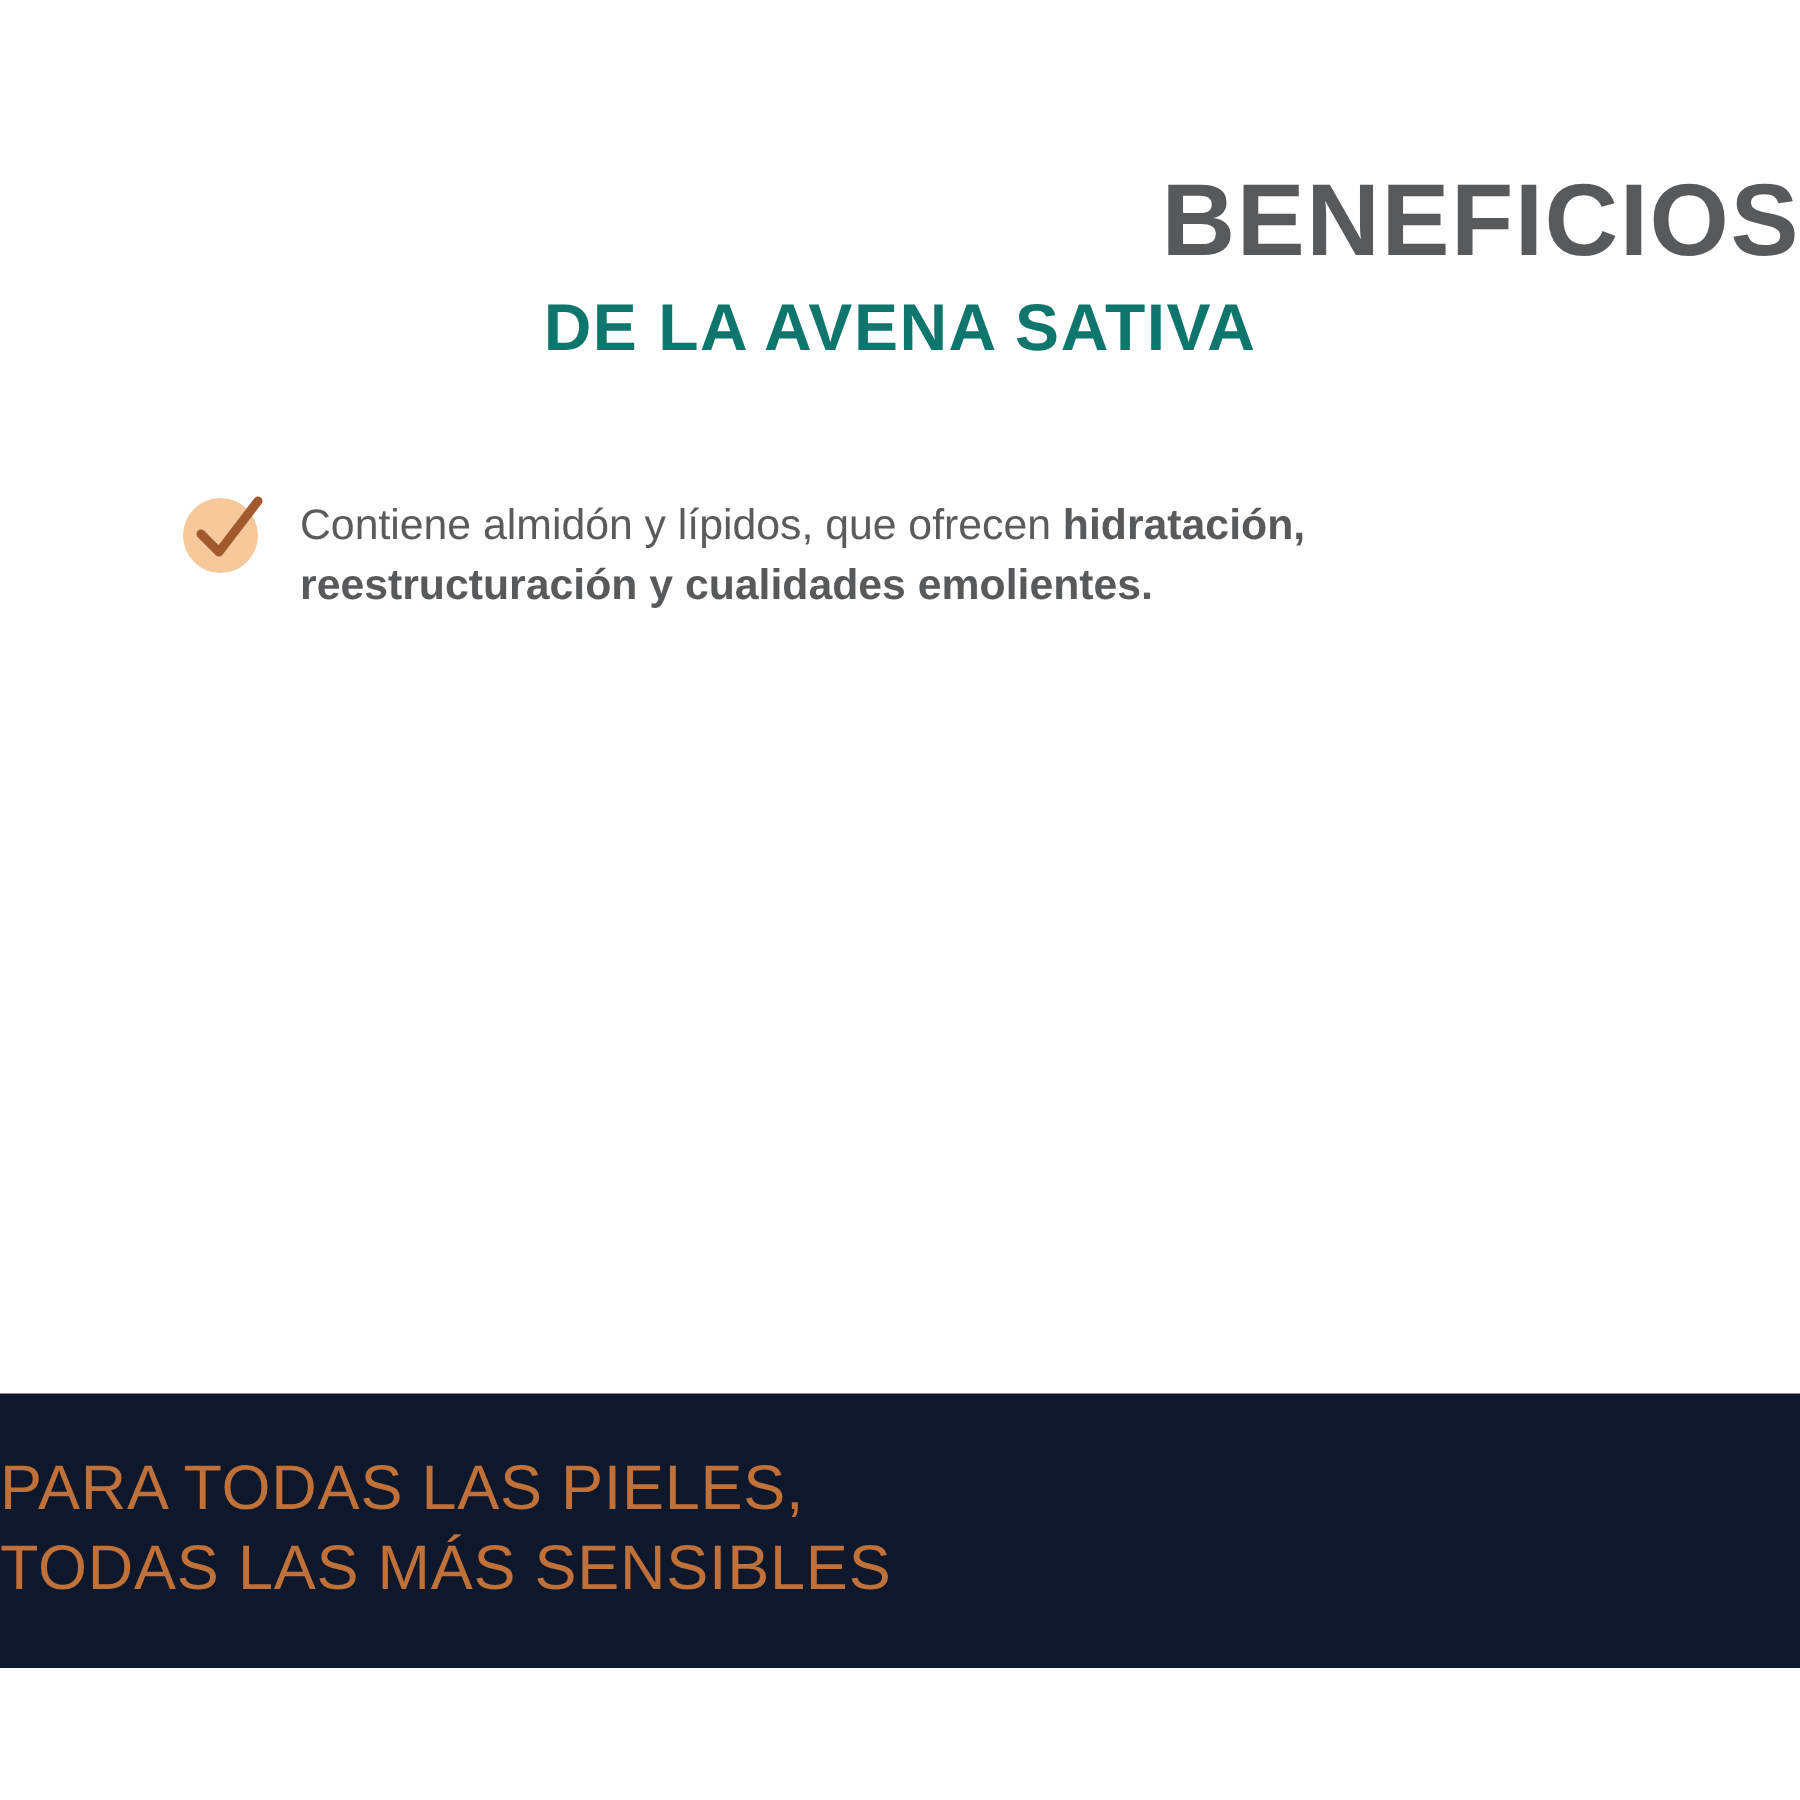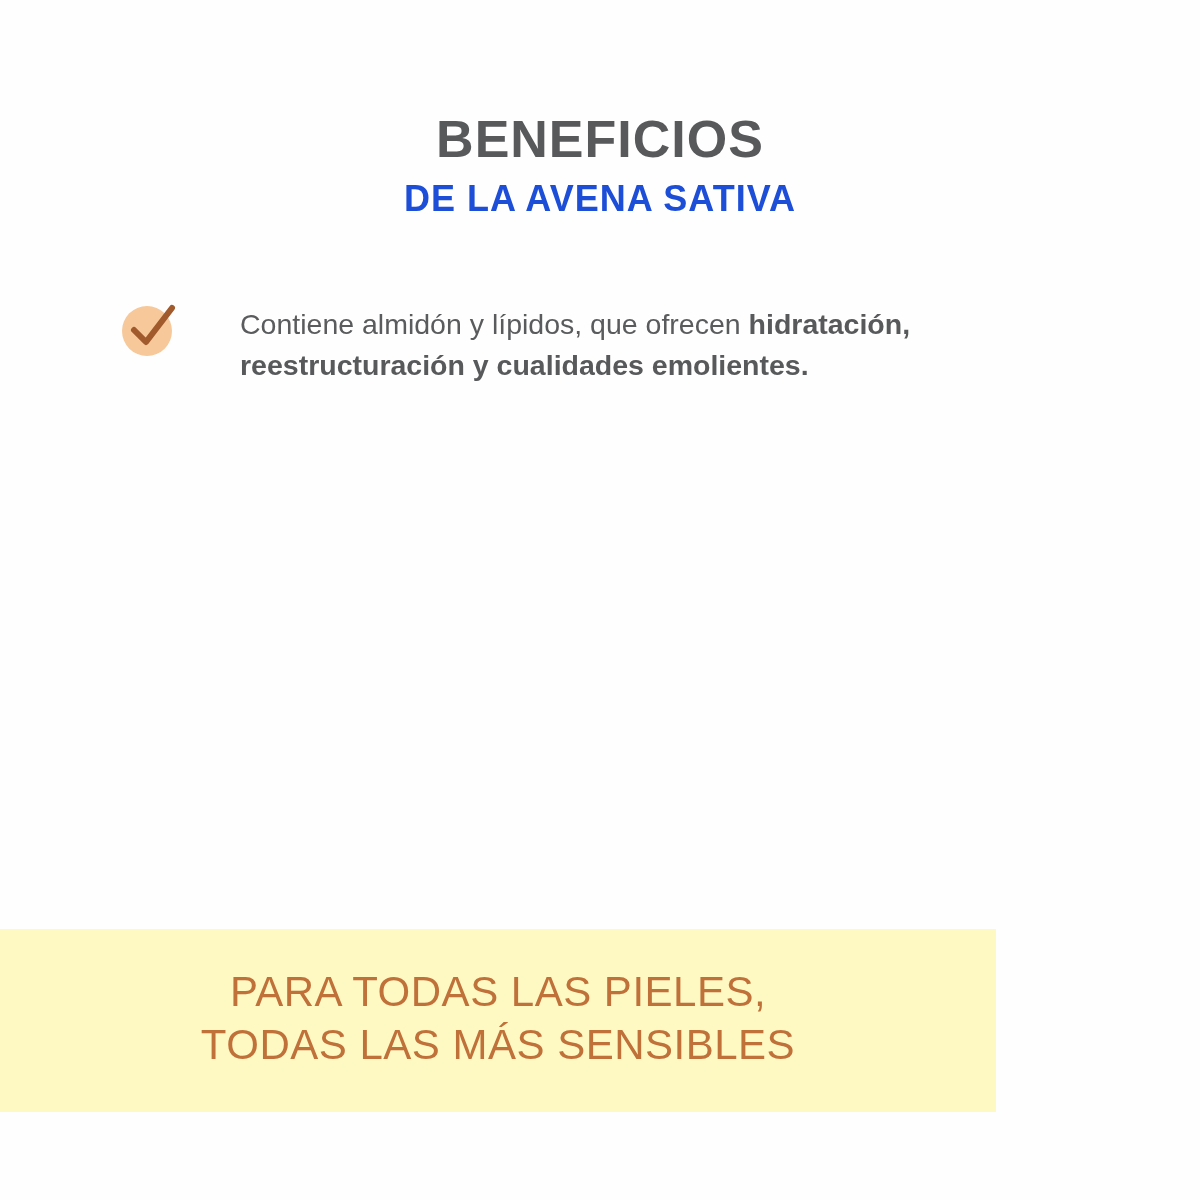--- a/index.html
+++ b/index.html
@@ -23,47 +23,47 @@
     display: flex;
     flex-direction: column;
   }
 
   
   .header {
     padding-top: 112px;
     text-align: center;
   }
   .title-main {
-    font-size: 52px;
+    font-size: 68px;
     font-weight: bold;
     letter-spacing: 1px;
     color: #58595b;
     line-height: 1.05;
     margin: 0;
+    text-align: right;
   }
   .title-sub {
-    font-size: 36px;
+    font-size: 44px;
     font-weight: bold;
     letter-spacing: 1px;
-    color: #1d4ed8;
+    color: #0f766e;
     line-height: 1.1;
     margin: 12px 0 0 0;
   }
 
   
   .benefits {
     margin-top: 86px;
     padding: 0 120px 0 122px;
     flex: 0 0 auto;
   }
   .benefit-row {
     display: flex;
     align-items: flex-start;
     margin-bottom: 50px;
-    gap: 40px;
   }
   .benefit-row:last-child {
     margin-bottom: 0;
   }
   .check-wrap {
     flex: 0 0 auto;
     width: 50px;
     height: 50px;
     margin-right: 28px;
     margin-top: 2px;
@@ -96,24 +96,24 @@
   .benefit-text b {
     font-weight: bold;
     color: #58595b;
   }
 
   
   .footer-band {
     position: absolute;
     left: 0;
     bottom: 88px;
-    width: 996px;
-    background: #fef9c3;
+    width: 1200px;
+    background: #0f172a;
     padding: 36px 0 40px 0;
-    text-align: center;
+    text-align: left;
     box-sizing: border-box;
   }
   .footer-line {
     font-size: 42px;
     color: #c0713a;
     letter-spacing: 0.5px;
     line-height: 1.28;
     font-weight: 400;
   }
 </style>

